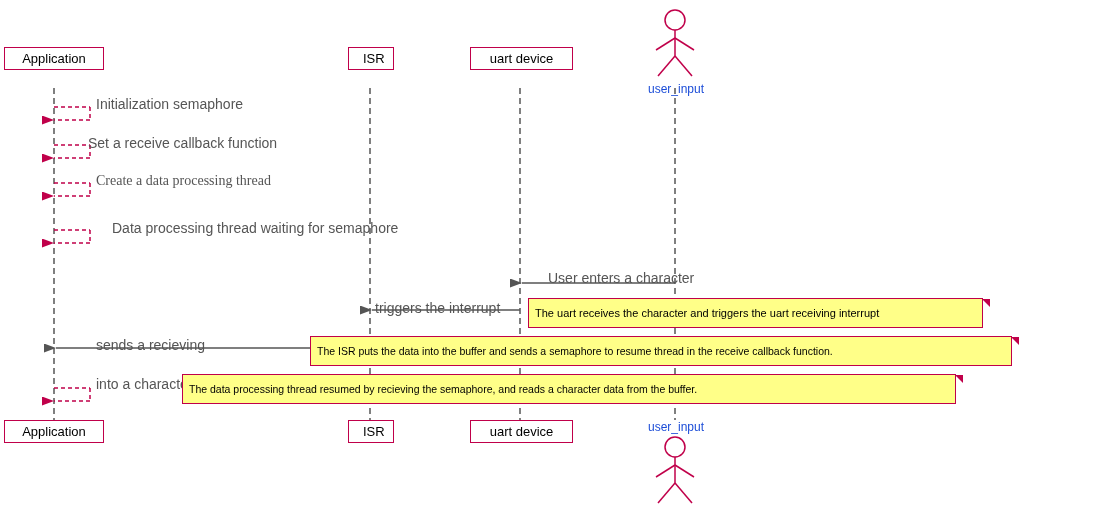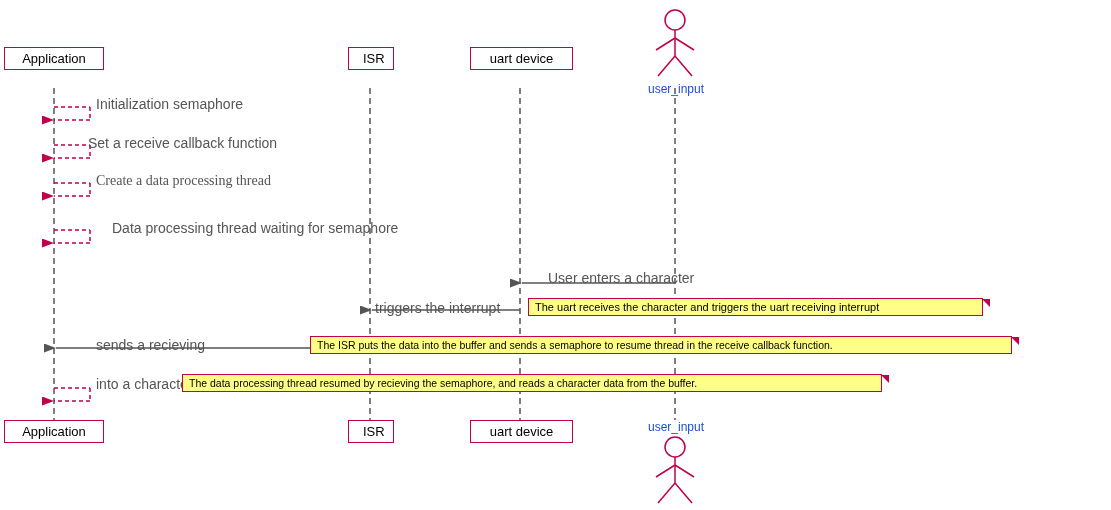--- a/index.html
+++ b/index.html
@@ -24,21 +24,21 @@
       background: #fff;
       padding: 3px 14px;
       font-size: 13px;
       color: #000;
       font-weight: normal;
     }
     .note-box {
       position: absolute;
       background: #ffff88;
       border: 1px solid #c0004a;
-      padding: 2px 6px;
+      padding: 8px 6px;
       font-size: 11px;
       color: #000;
     }
     .note-box::after {
       content: '';
       position: absolute;
       top: 0; right: -8px;
       border-width: 8px 0 0 8px;
       border-style: solid;
       border-color: #c0004a transparent transparent transparent;
@@ -160,21 +160,21 @@
   <div class="arrow-label" style="left:96px; top:376px;">into a character</div>
 
   <div class="note-box" style="left:528px; top:298px; width:455px;">
     The uart receives the character and triggers the uart receiving interrupt
   </div>
 
   <div class="note-box" style="left:310px; top:336px; width:702px; font-size:10.5px;">
     The ISR puts the data into the buffer and sends a semaphore to resume thread in the receive callback function.
   </div>
 
-  <div class="note-box" style="left:182px; top:374px; width:700px; font-size:10.5px;">
+  <div class="note-box" style="left:182px; top:374px; width:774px; font-size:10.5px;">
     The data processing thread resumed by recieving the semaphore, and reads a character data from the buffer.
   </div>
 
   <div class="actor-box" style="left:4px; top:420px; width:100px; text-align:center;">
     <span>Application</span>
   </div>
 
   <div class="actor-box" style="left:348px; top:420px; width:46px; text-align:center;">
     <span>ISR</span>
   </div>

